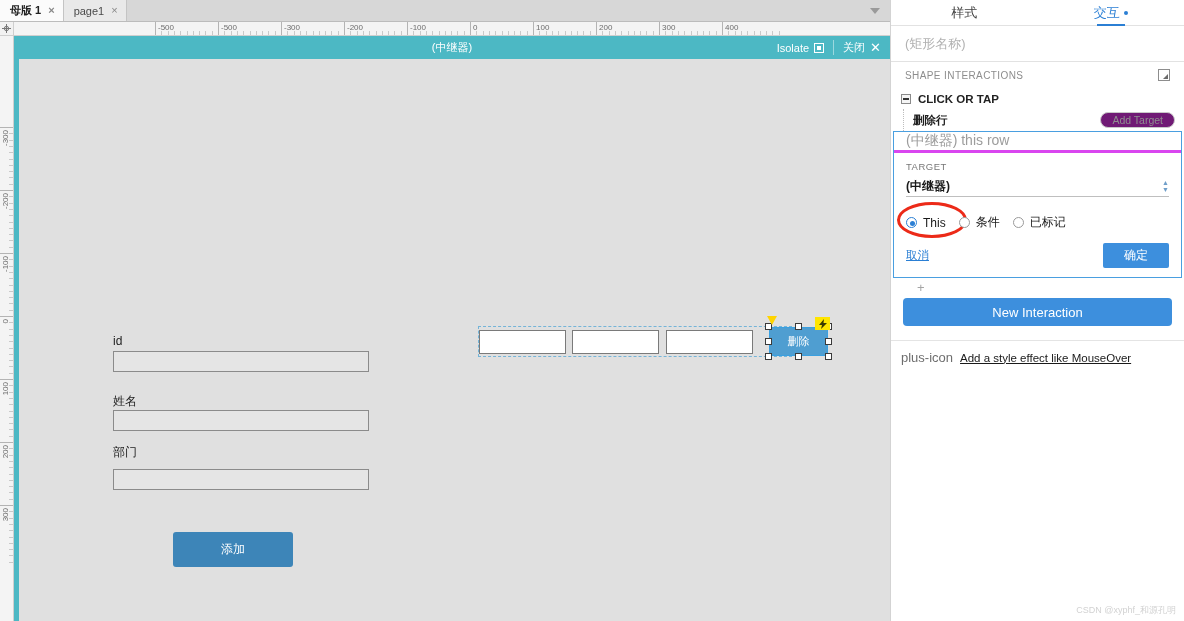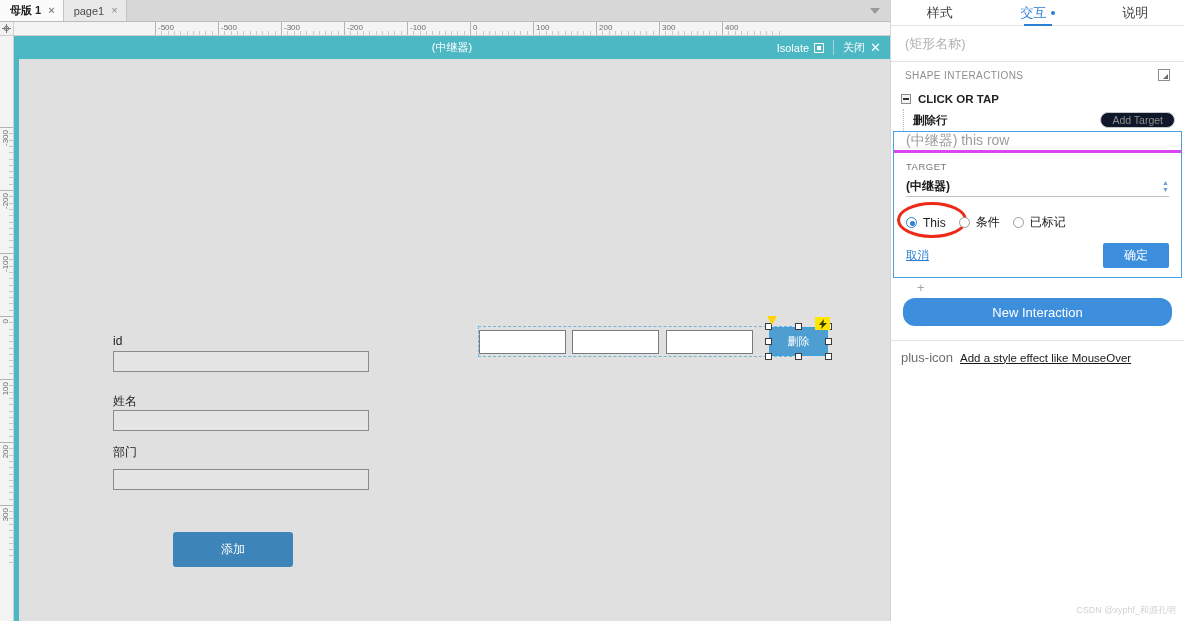--- a/index.html
+++ b/index.html
@@ -187,21 +187,21 @@
     height: 22px; display: flex; align-items: center; padding: 0 9px 0 22px;
     font-size: 11.5px; color: #1d1d1d; font-weight: bold; position: relative;
   }
   .act-row::before {
     content: ""; position: absolute; left: 12px; top: 0; bottom: 0; width: 0;
     border-left: 1px dotted #bdbdbd;
   }
   .add-target-btn {
     margin-left: auto; font-size: 10.5px; color: #8f8f8f; font-weight: normal;
     border: 1px solid #c9c9c9; border-radius: 9px; padding: 1px 11px;
-    background: #0f172a;
+    background: #701a75;
   }
   .target-panel {
     margin: 0 2px; border: 1px solid #4a9fe0; background: #ffffff;
   }
   .tp-row-title {
     height: 21px; display: flex; align-items: center; padding: 0 12px;
     font-size: 14px; color: #9c9c9c; border-bottom: 3px solid #d946ef;
   }
   .tp-body { padding: 8px 12px 9px 12px; }
   .tp-lab { font-size: 9.5px; color: #777; letter-spacing: 0.5px; margin-bottom: 4px; }
@@ -243,21 +243,21 @@
     margin-left: auto; background: #3d8fdd; color: #fff; font-size: 12px;
     padding: 4px 0; width: 66px; text-align: center; border-radius: 2px;
   }
   .plus-row {
     height: 18px; display: flex; align-items: center; padding-left: 26px;
     font-size: 13px; color: #a5a5a5;
   }
   .new-interaction {
     margin: 2px 12px 0 12px; background: #3d8fdd; color: #fff;
     height: 28px; display: flex; align-items: center; justify-content: center;
-    font-size: 13px; border-radius: 12px;
+    font-size: 13px; border-radius: 4px;
   }
   .divider { height: 1px; background: #e4e4e4; margin-top: 14px; }
   .props-head {
     height: 28px; display: flex; align-items: center; padding: 0 12px;
     font-size: 10.5px; color: #8d8d8d; letter-spacing: 0.3px;
   }
   .props-head .showall { margin-left: auto; font-size: 10.5px; color: #8d8d8d; }
   .hamb {
     margin-left: 9px; width: 13px; display: flex; flex-direction: column; gap: 2px;
   }
@@ -559,23 +559,20 @@
   <div class="rpanel">
 
     <div class="rtabs">
       <div class="rtab">
         <span>样式</span>
       </div>
       <div class="rtab active">
         <span>交互</span>
         <span class="dot"></span>
       </div>
-      <div class="rtab">
-        <span>说明</span>
-      </div>
     </div>
 
     <div class="name-field">
       <span>(矩形名称)</span>
     </div>
 
     <div class="sec-head">
       <span>SHAPE INTERACTIONS</span>
       <span class="sp"></span>
       <span class="icon-target"></span>

